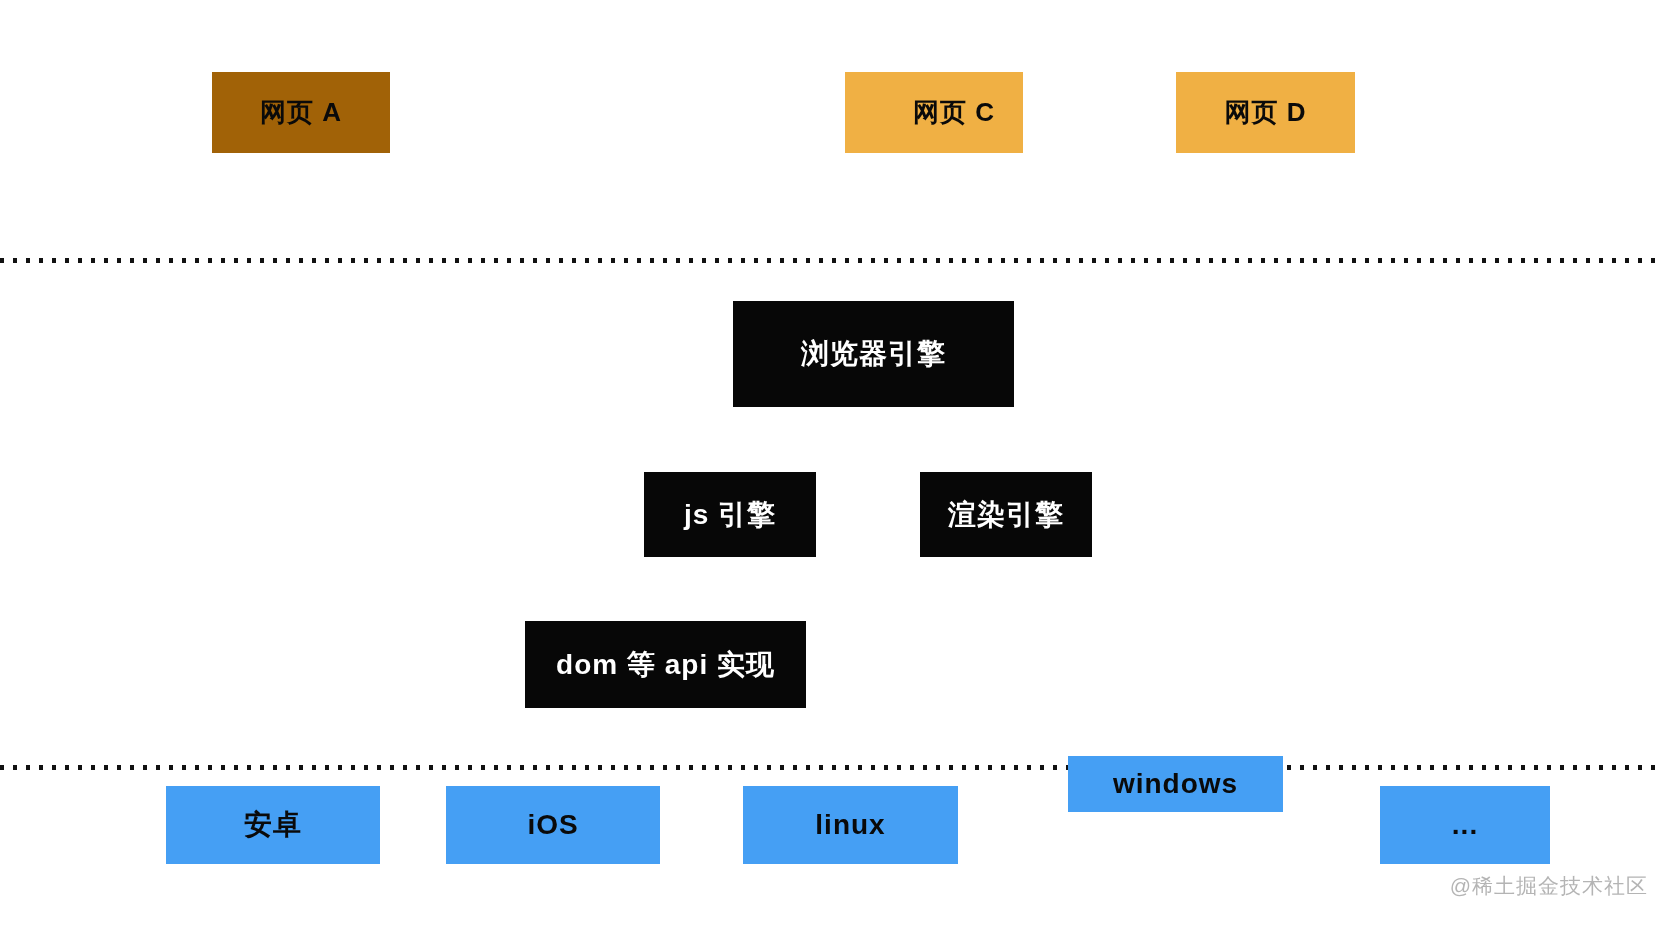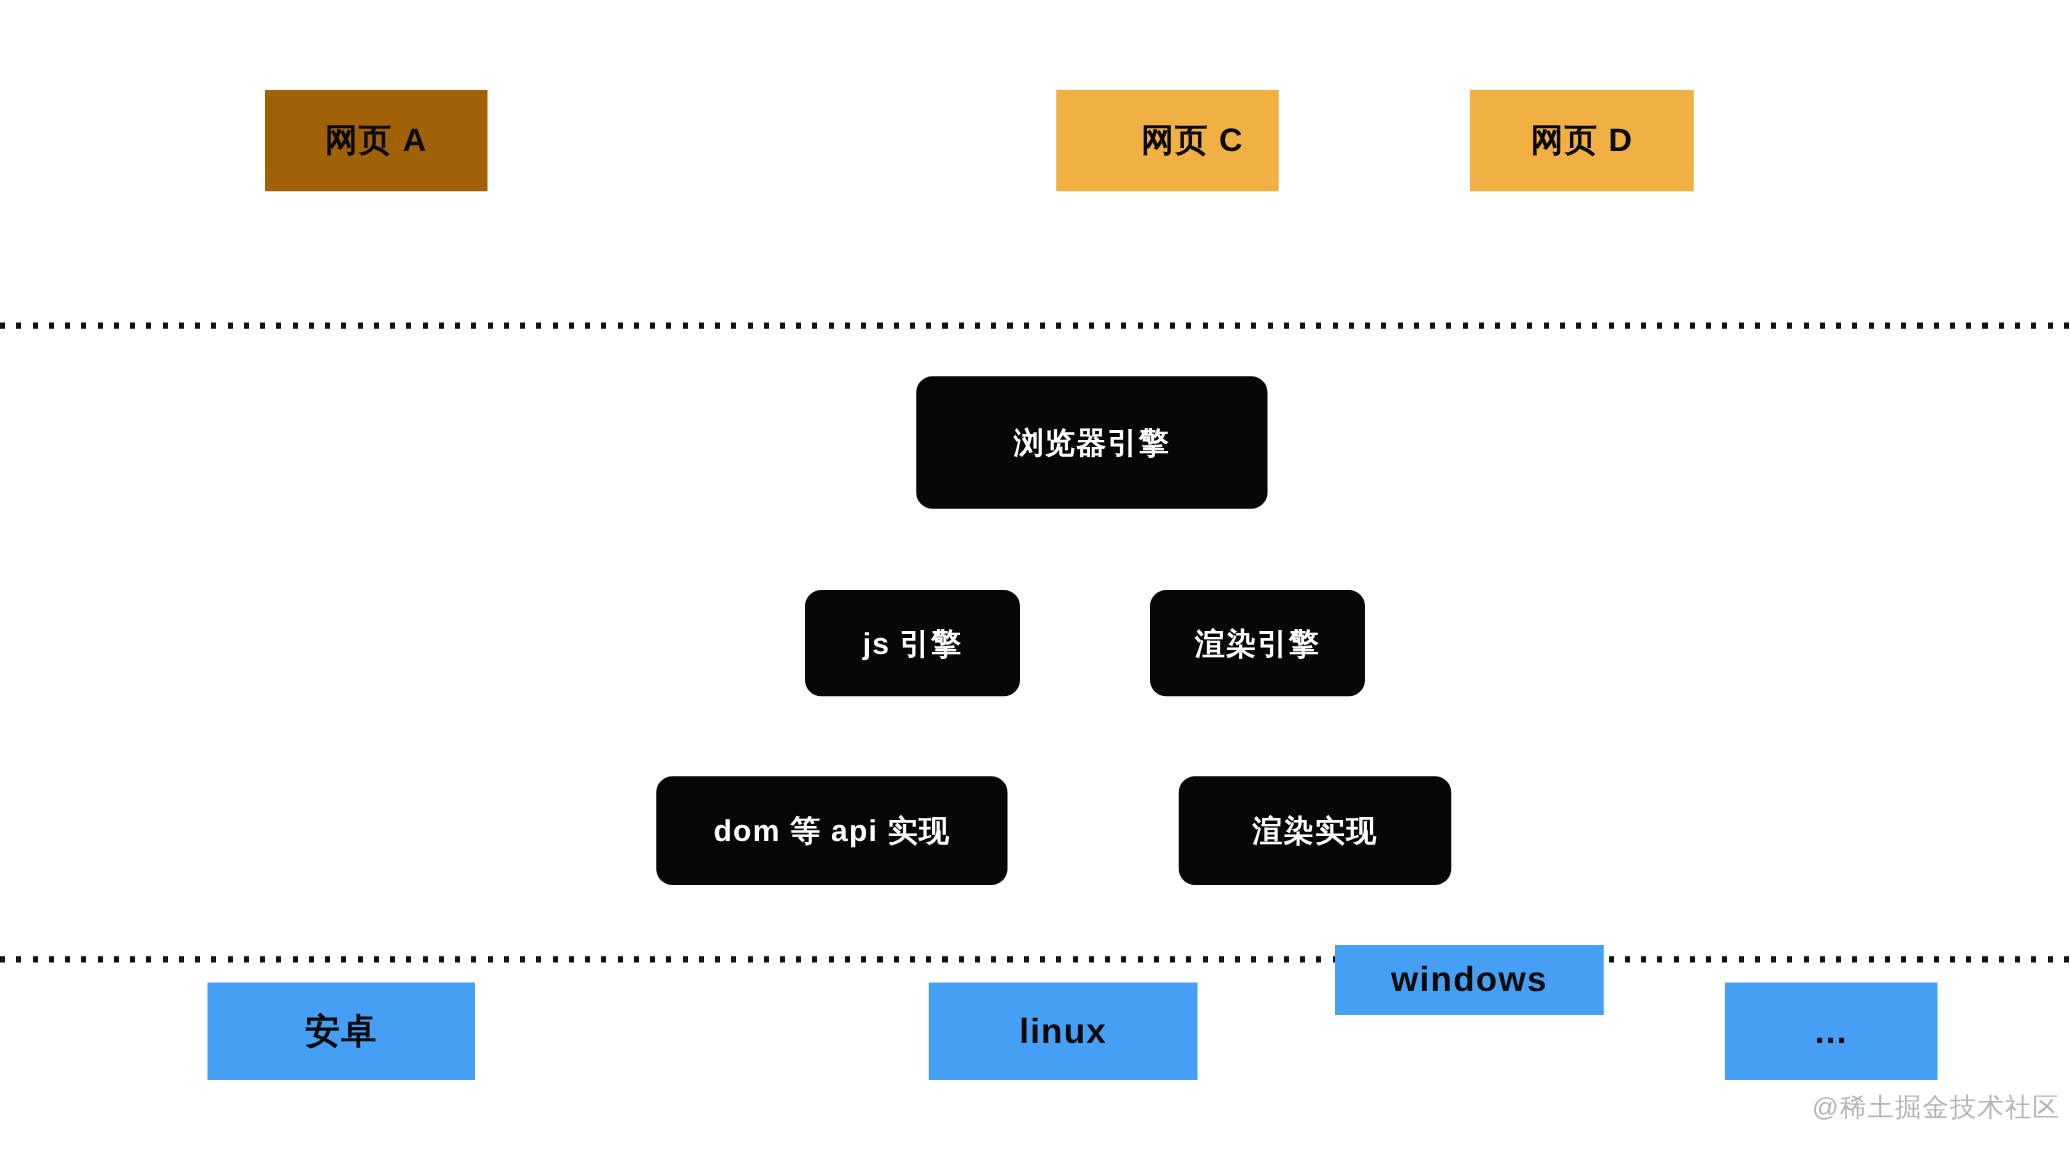--- a/index.html
+++ b/index.html
@@ -16,21 +16,21 @@
     position: absolute;
     display: flex;
     align-items: center;
     justify-content: center;
     font-weight: bold;
     box-sizing: border-box;
     text-align: center;
     white-space: nowrap;
   }
   .webpage-box  { font-size: 26px; letter-spacing: 1px; }
-  .engine-box   { font-size: 24px; letter-spacing: 1px; border-radius: 13px; }
+  .engine-box   { font-size: 28px; letter-spacing: 1px; }
   .platform-box { font-size: 28px; letter-spacing: 1px; }
   .divider {
     position: absolute;
     left: 0;
     width: 1656px;
     height: 5px;
   }
   .watermark {
     position: absolute;
     top: 872px;
@@ -64,28 +64,28 @@
   <div class="box engine-box" style="left: 644px; top: 472px; width: 172px; height: 85px; background-color: rgb(7, 7, 7); color: rgb(255, 255, 255);">
     <span>js 引擎</span>
   </div>
   <div class="box engine-box" style="left: 920px; top: 472px; width: 172px; height: 85px; background-color: rgb(7, 7, 7); color: rgb(255, 255, 255);">
     <span>渲染引擎</span>
   </div>
 
   <div class="box engine-box" style="left: 525px; top: 621px; width: 281px; height: 87px; background-color: rgb(7, 7, 7); color: rgb(255, 255, 255);">
     <span>dom 等 api 实现</span>
   </div>
-  <div class="box engine-box" style="left: 943px; top: 621px; width: 218px; height: 87px; background-color: rgb(7, 7, 7); color: rgb(255, 255, 255);">
-    <span>渲染实现</span>
-  </div>
 
   <div class="divider" style="top: 765px; background-image: repeating-linear-gradient(to right, rgb(17, 17, 17) 0px, rgb(17, 17, 17) 4px, transparent 4px, transparent 13px);"></div>
 
   <div class="box platform-box" style="left: 166px; top: 786px; width: 214px; height: 78px; background-color: rgb(69, 159, 244); color: rgb(10, 10, 10);">
     <span>安卓</span>
+  </div>
+  <div class="box platform-box" style="left: 446px; top: 786px; width: 214px; height: 78px; background-color: rgb(69, 159, 244); color: rgb(10, 10, 10);">
+    <span>iOS</span>
   </div>
   <div class="box platform-box" style="left: 743px; top: 786px; width: 215px; height: 78px; background-color: rgb(69, 159, 244); color: rgb(10, 10, 10);">
     <span>linux</span>
   </div>
   <div class="box platform-box" style="left: 1068px; top: 756px; width: 215px; height: 56px; background-color: rgb(69, 159, 244); color: rgb(10, 10, 10);">
     <span>windows</span>
   </div>
   <div class="box platform-box" style="left: 1380px; top: 786px; width: 170px; height: 78px; background-color: rgb(69, 159, 244); color: rgb(10, 10, 10);">
     <span>...</span>
   </div>

